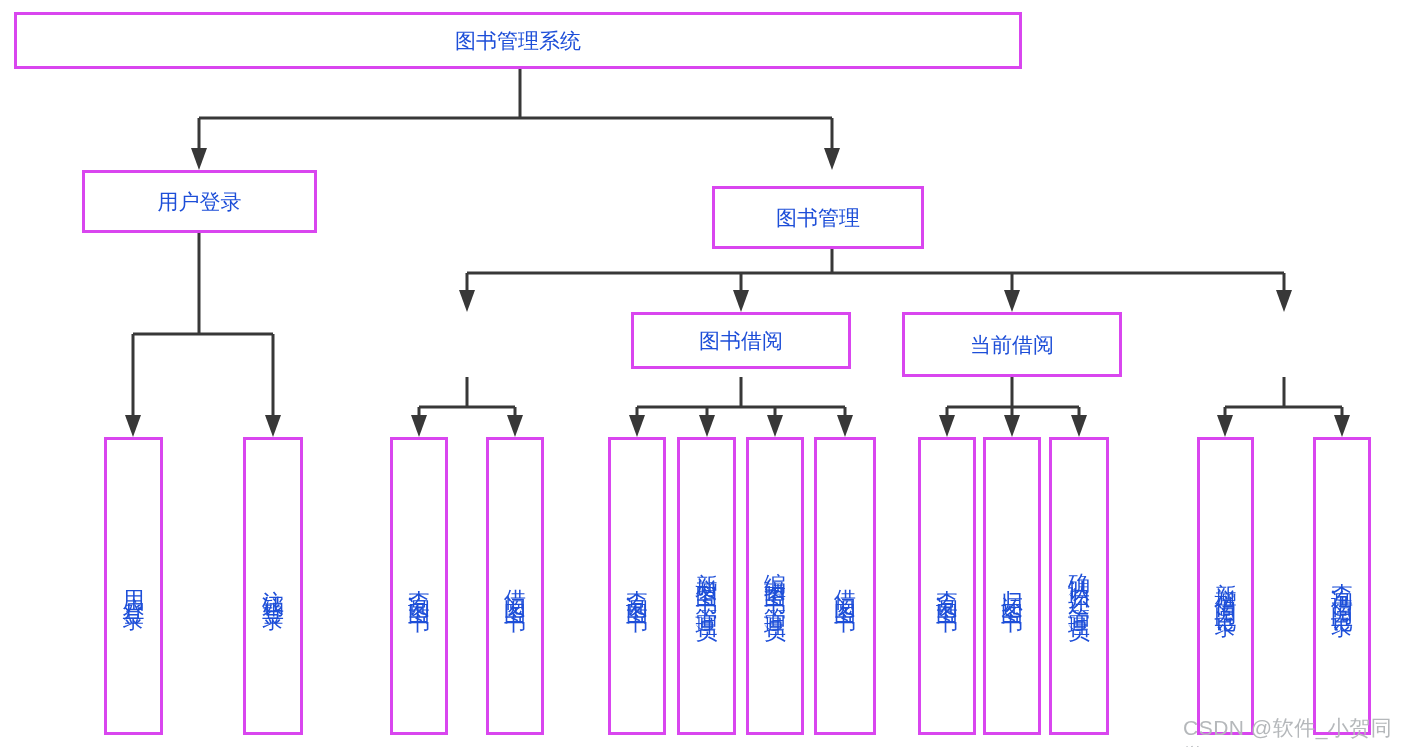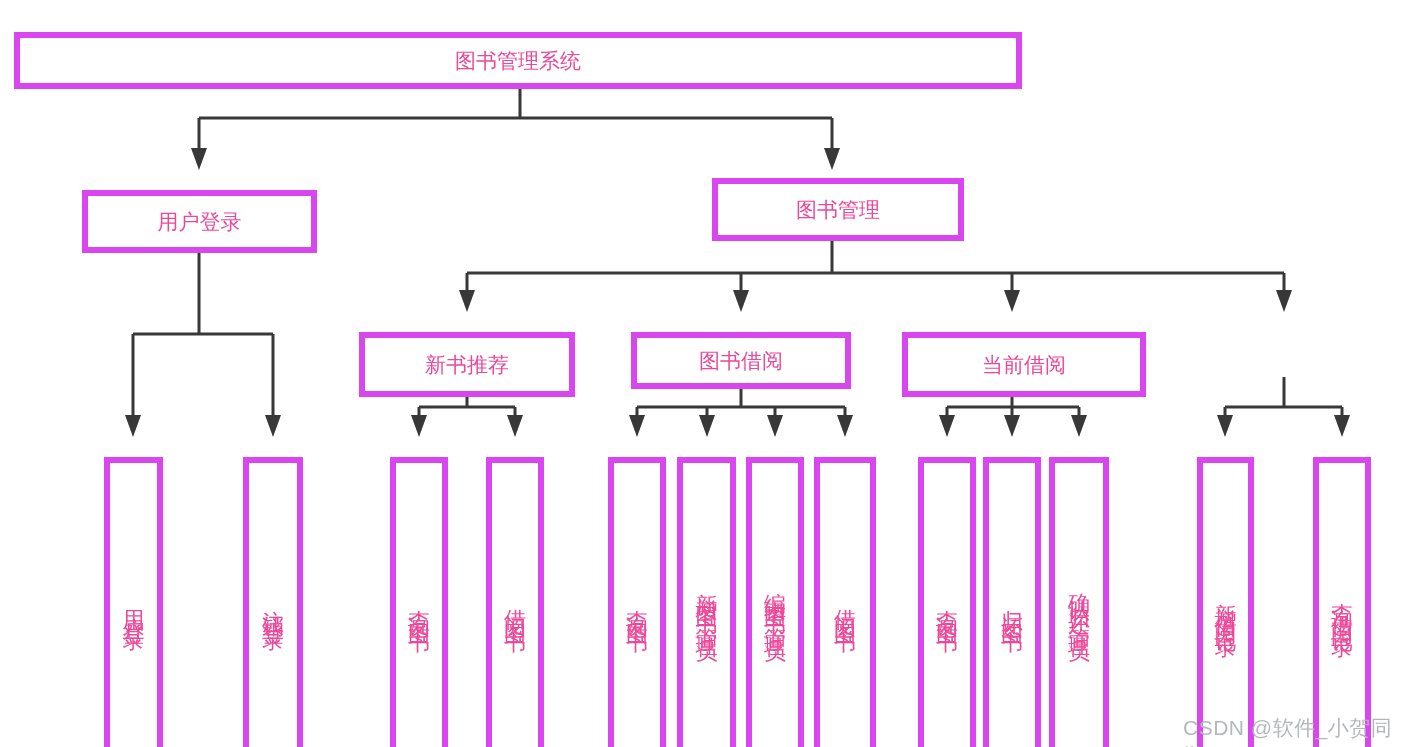--- a/index.html
+++ b/index.html
@@ -8,29 +8,28 @@
     width:1405px;height:747px;
     background:#ffffff;
     font-family:"Liberation Sans","DejaVu Sans",sans-serif;
     overflow:hidden;
   }
   .connectors{position:absolute;left:0;top:0;z-index:0;}
   .box{
     position:absolute;
     box-sizing:border-box;
     background:#ffffff;
-    border:6px solid #d946ef;
+    border:3px solid #d946ef;
     display:flex;
     align-items:center;
     justify-content:center;
-    color:#ec4899;
+    color:#1d4ed8;
     font-size:21px;
     z-index:1;
     white-space:nowrap;
-    margin-top:20px;
   }
   .v{
     writing-mode:vertical-rl;
     font-size:22px;
     letter-spacing:7px;
     white-space:normal;
   }
   .watermark{
     position:absolute;
     left:1183px;top:714px;
@@ -91,25 +90,24 @@
     <g stroke="#383838" stroke-width="3" fill="#383838">
       <path d="M1284 377 V407 M1225 407 H1342 M1225 407 V417 M1342 407 V417" fill="none"></path>
       <polygon points="1217,415 1233,415 1225,437" stroke="none"></polygon>
       <polygon points="1334,415 1350,415 1342,437" stroke="none"></polygon>
     </g>
   </svg>
 
   <div class="box" style="left:14px;top:12px;width:1008px;height:57px">图书管理系统</div>
 
   <div class="box" style="left:82px;top:170px;width:235px;height:63px">用户登录</div>
-  <div class="box" style="left:712px;top:158px;width:252px;height:63px">图书管理</div>
+  <div class="box" style="left:712px;top:186px;width:212px;height:63px">图书管理</div>
 
-  <div class="box" style="left:359px;top:312px;width:216px;height:65px">新书推荐</div>
   <div class="box" style="left:631px;top:312px;width:220px;height:57px">图书借阅</div>
-  <div class="box" style="left:902px;top:312px;width:244px;height:65px">当前借阅</div>
+  <div class="box" style="left:902px;top:312px;width:220px;height:65px">当前借阅</div>
 
   <div class="box v" style="left:104px;top:437px;width:59px;height:298px">用户登录</div>
   <div class="box v" style="left:243px;top:437px;width:60px;height:298px">注销登录</div>
 
   <div class="box v" style="left:390px;top:437px;width:58px;height:298px">查询图书</div>
   <div class="box v" style="left:486px;top:437px;width:58px;height:298px">借阅图书</div>
 
   <div class="box v" style="left:608px;top:437px;width:58px;height:298px">查询图书</div>
   <div class="box v" style="left:677px;top:437px;width:59px;height:298px">新增图书（管理员）</div>
   <div class="box v" style="left:746px;top:437px;width:58px;height:298px">编辑图书（管理员）</div>

